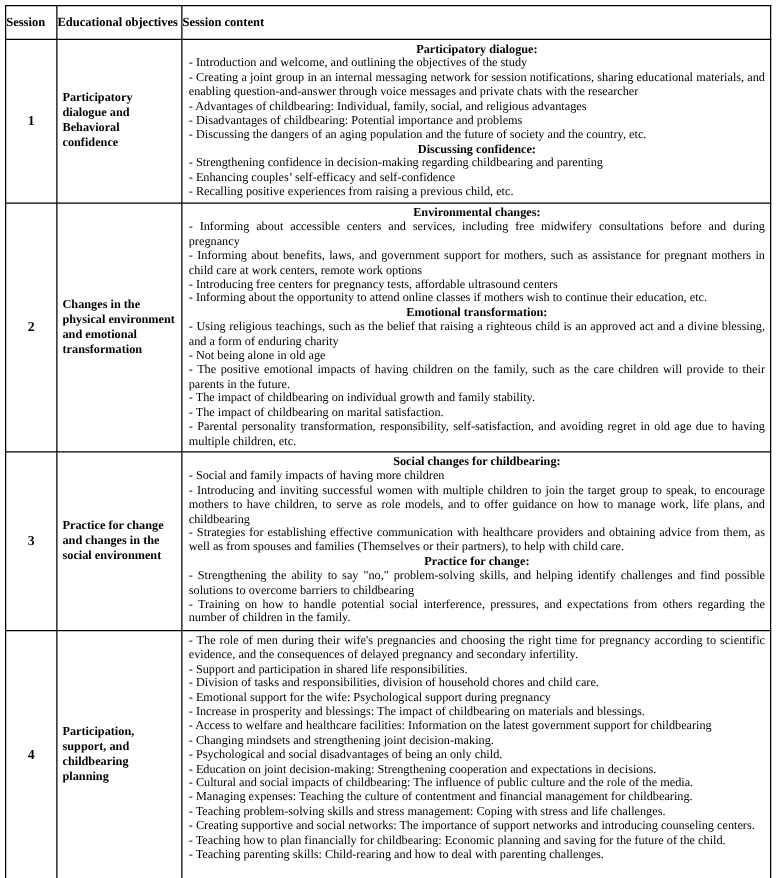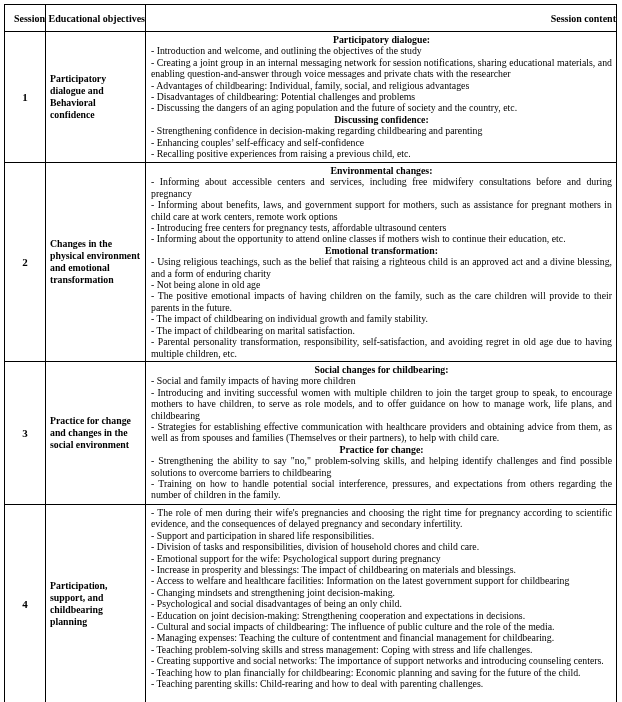--- a/index.html
+++ b/index.html
@@ -22,21 +22,21 @@
     width: 612px;
     border: 1.5px solid #000;
   }
   table.session-table th,
   table.session-table td {
     border: 1px solid #000;
   }
   thead th {
     font-size: 10px;
     font-weight: bold;
-    text-align: right;
+    text-align: left;
     vertical-align: middle;
     height: 24px;
     padding: 1px 0;
     white-space: nowrap;
     overflow: hidden;
   }
   td.session-cell {
     text-align: center;
     font-weight: bold;
     font-size: 11px;
@@ -85,21 +85,21 @@
     </thead>
     <tbody id="table-body">
         <tr style="height: 131px;">
           <td class="session-cell">1</td>
           <td class="objective-cell">Participatory dialogue and Behavioral confidence</td>
           <td class="content-cell">
             <div class="content-line bold">Participatory dialogue:</div>
             <div class="content-line">- Introduction and welcome, and outlining the objectives of the study</div>
             <div class="content-line">- Creating a joint group in an internal messaging network for session notifications, sharing educational materials, and enabling question-and-answer through voice messages and private chats with the researcher</div>
             <div class="content-line">- Advantages of childbearing: Individual, family, social, and religious advantages</div>
-            <div class="content-line">- Disadvantages of childbearing: Potential challenges and problems</div>
+            <div class="content-line">- Disadvantages of childbearing: Potential importance and problems</div>
             <div class="content-line">- Discussing the dangers of an aging population and the future of society and the country, etc.</div>
             <div class="content-line bold">Discussing confidence:</div>
             <div class="content-line">- Strengthening confidence in decision-making regarding childbearing and parenting</div>
             <div class="content-line">- Enhancing couples’ self-efficacy and self-confidence</div>
             <div class="content-line">- Recalling positive experiences from raising a previous child, etc.</div>
           </td>
         </tr>
         <tr style="height: 193px;">
           <td class="session-cell">2</td>
           <td class="objective-cell">Changes in the physical environment and emotional transformation</td>

